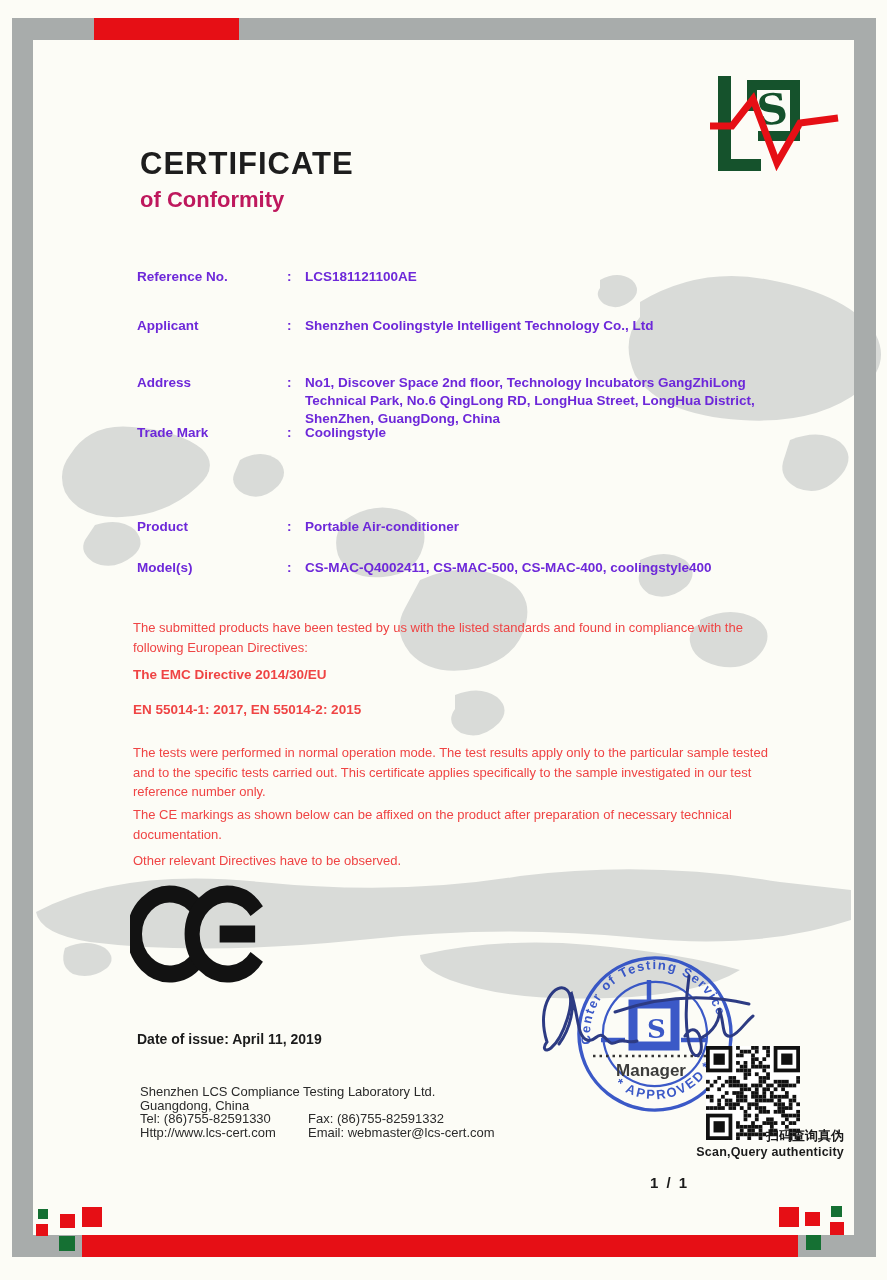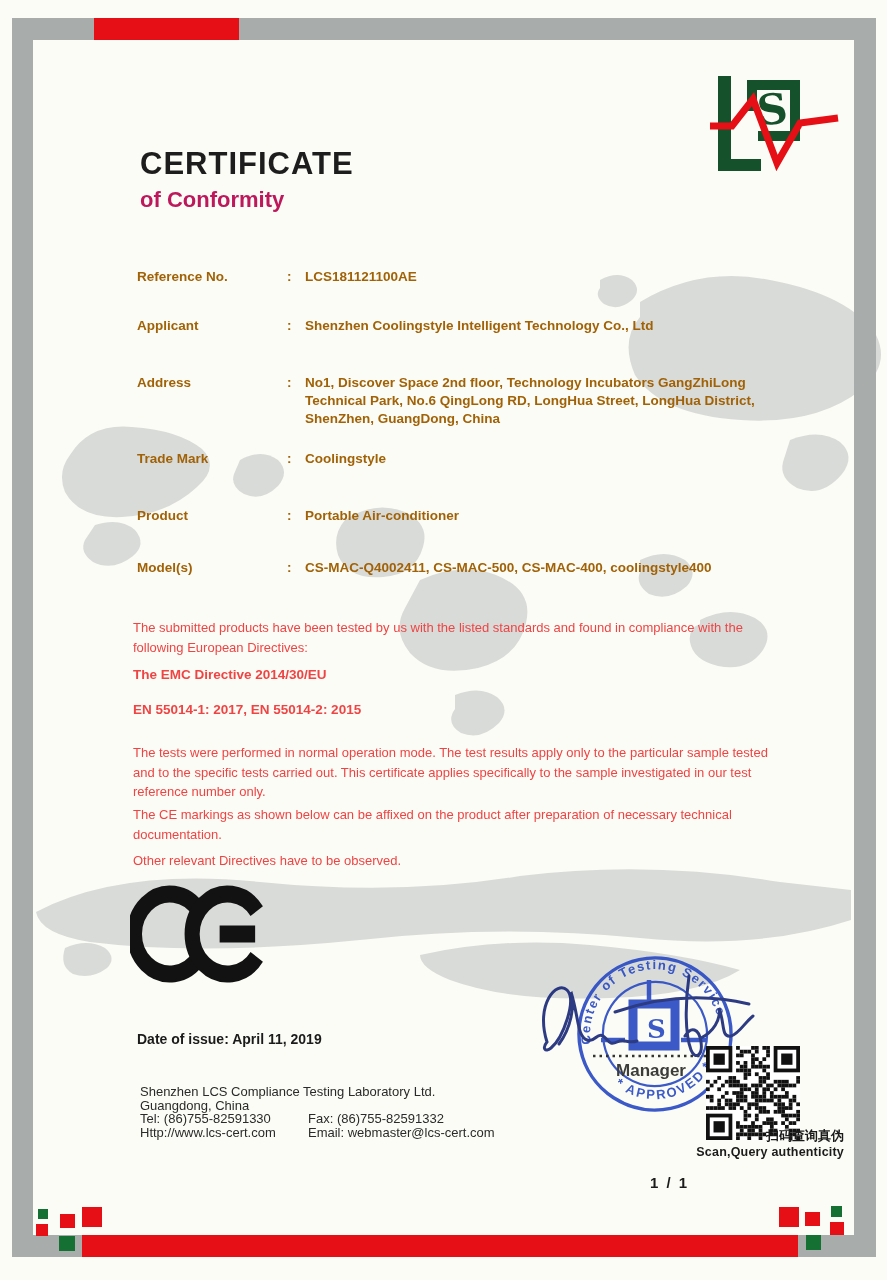--- a/index.html
+++ b/index.html
@@ -12,21 +12,21 @@
   .sq{position:absolute;z-index:3;}
   .sq.red{background:#e60f15;}
   .sq.green{background:#157033;}
   
   .map{position:absolute;left:0;top:0;z-index:1;pointer-events:none;}
   .content{position:absolute;left:0;top:0;width:100%;height:100%;z-index:4;}
   
   .title1{font-size:31px;font-weight:bold;letter-spacing:1px;color:#1d1d1d;line-height:34px;}
   .title2{font-size:22px;font-weight:bold;color:#be185d;line-height:30px;margin-top:4px;}
   
-  .field-row{position:absolute;left:137px;display:flex;font-size:13.5px;font-weight:bold;line-height:18px;color:#a16207;}
+  .field-row{position:absolute;left:137px;display:flex;font-size:13.5px;font-weight:bold;line-height:18px;color:#6d28d9;}
   .f-label{width:150px;}
   .f-colon{width:18px;}
   .f-value{width:480px;}
   
   .stmt{position:absolute;left:133px;font-size:13px;line-height:19.5px;color:#ef4444;}
   .stmt.bold{font-weight:bold;font-size:13.5px;}
   
   .dateline{position:absolute;left:137px;top:1031px;font-size:14px;font-weight:bold;color:#1b1b1b;}
   
   .footer{position:absolute;left:140px;top:1085px;width:480px;font-size:13px;line-height:13.5px;color:#2a2a2a;}
@@ -111,26 +111,26 @@
     <div class="field-row" style="top:317px;">
       <div class="f-label">Applicant</div>
       <div class="f-colon">:</div>
       <div class="f-value">Shenzhen Coolingstyle Intelligent Technology Co., Ltd</div>
     </div>
     <div class="field-row" style="top:374px;">
       <div class="f-label">Address</div>
       <div class="f-colon">:</div>
       <div class="f-value">No1, Discover Space 2nd floor, Technology Incubators GangZhiLong Technical Park, No.6 QingLong RD, LongHua Street, LongHua District, ShenZhen, GuangDong, China</div>
     </div>
-    <div class="field-row" style="top:450px;">
+    <div class="field-row" style="top:424px;">
       <div class="f-label">Trade Mark</div>
       <div class="f-colon">:</div>
       <div class="f-value">Coolingstyle</div>
     </div>
-    <div class="field-row" style="top:507px;">
+    <div class="field-row" style="top:518px;">
       <div class="f-label">Product</div>
       <div class="f-colon">:</div>
       <div class="f-value">Portable Air-conditioner</div>
     </div>
     <div class="field-row" style="top:559px;">
       <div class="f-label">Model(s)</div>
       <div class="f-colon">:</div>
       <div class="f-value">CS-MAC-Q4002411, CS-MAC-500, CS-MAC-400, coolingstyle400</div>
     </div>
 

